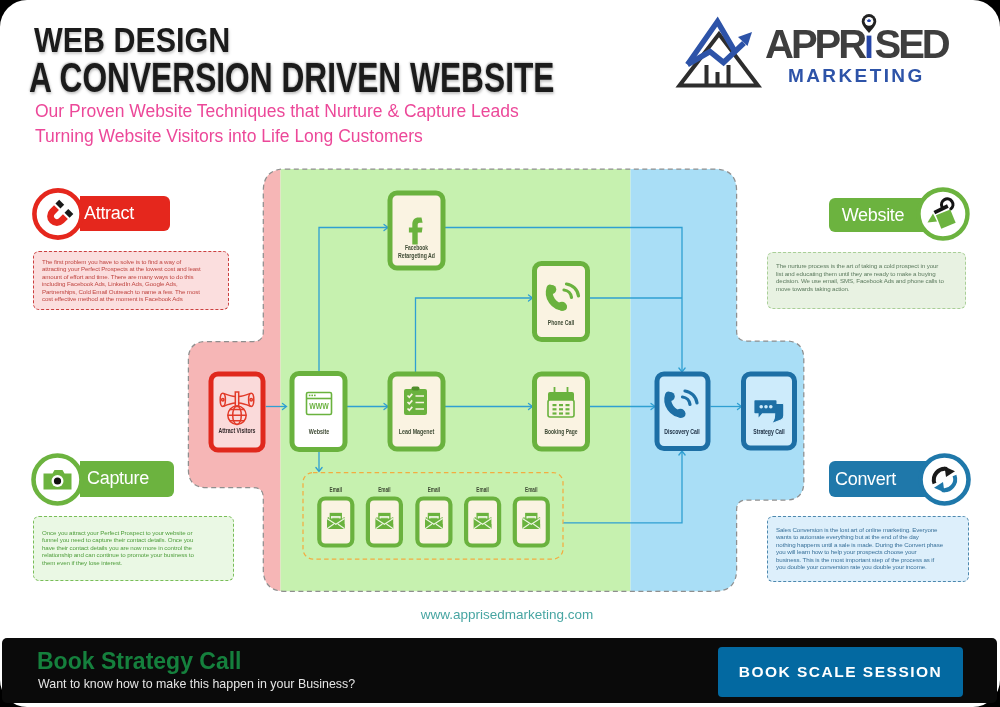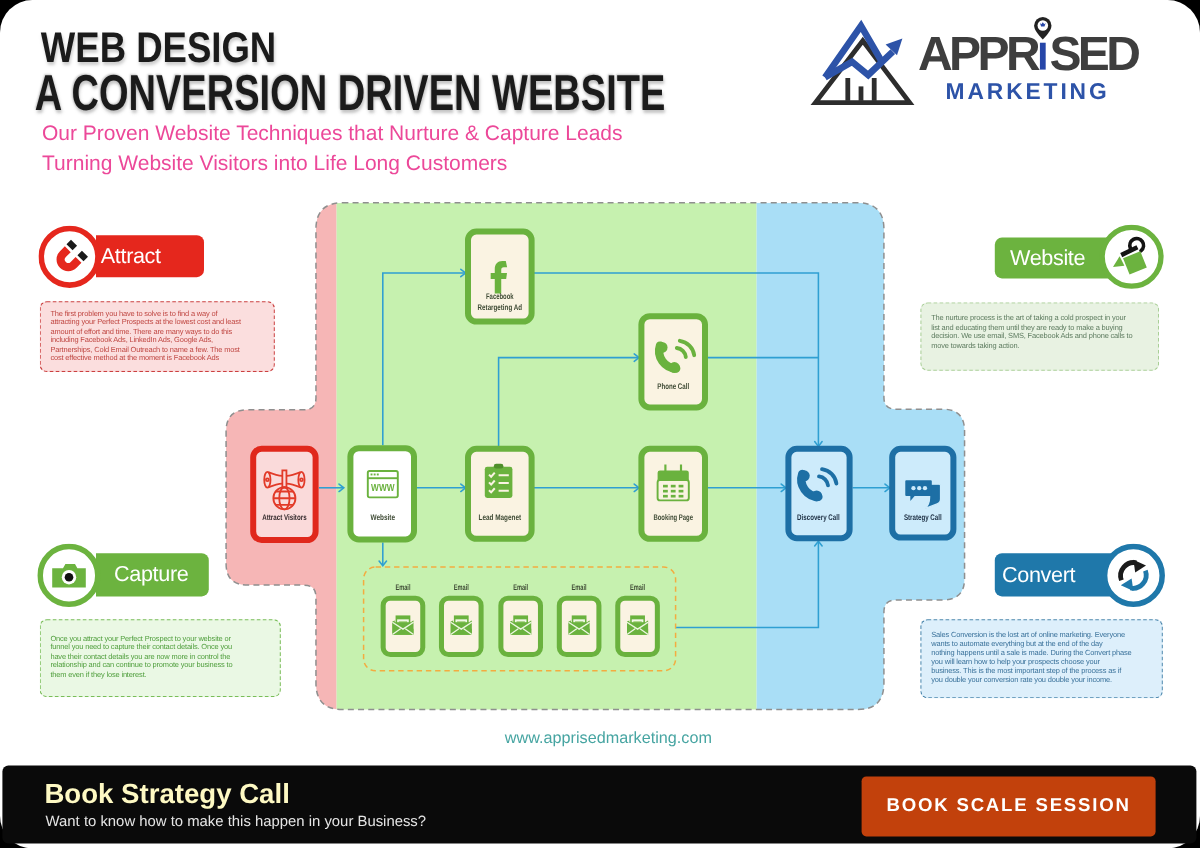--- a/index.html
+++ b/index.html
@@ -272,21 +272,21 @@
     <rect x="-8.7" y="-11" width="6.2" height="4.6" fill="#1a1a1a"></rect>
     <rect x="2.5" y="-11" width="6.2" height="4.6" fill="#1a1a1a"></rect>
   </g>
 </svg>
 
 <div class="abs" style="left:33px;top:250.5px;width:178px;background:#fbdede;border:1.7px dashed #cb4040;border-radius:6px;padding:6px 8px;font-size:6.2px;letter-spacing:-0.12px;line-height:7.6px;color:#bf4540;white-space:nowrap;">
 The first problem you have to solve is to find a way of<br>attracting your Perfect Prospects at the lowest cost and least<br>amount of effort and time. There are many ways to do this<br>including Facebook Ads, LinkedIn Ads, Google Ads,<br>Partnerships, Cold Email Outreach to name a few. The most<br>cost effective method at the moment is Facebook Ads
 </div>
 
 <div class="abs" style="left:80px;top:460.5px;width:94px;height:36px;background:#6cb33f;border-radius:0 6px 6px 0;"></div>
-<div class="abs" style="left:87px;top:468px;width:70px;color:#fff;font-size:18px;letter-spacing:-0.3px;text-align:right;">Capture</div>
+<div class="abs" style="left:87px;top:468px;width:70px;color:#fff;font-size:18px;letter-spacing:-0.3px;text-align:left;">Capture</div>
 <svg class="abs" style="left:31px;top:452.5px;" width="53" height="53" viewBox="0 0 53 53">
   <circle cx="26.5" cy="26.5" r="24" fill="#fff" stroke="#6cb33f" stroke-width="4.6"></circle>
   <g>
     <path d="M12.5 20.5 h9 l2 -3.5 h8 l2 3.5 h7 v16 h-28 z" fill="#6cb33f"></path>
     <circle cx="26.5" cy="28" r="6" fill="#fff"></circle>
     <circle cx="26.5" cy="28" r="3.6" fill="#111"></circle>
   </g>
 </svg>
 
 <div class="abs" style="left:33px;top:515.5px;width:183px;background:#eaf8e4;border:1.7px dashed #79bd58;border-radius:6px;padding:12px 8px 14px;font-size:6.2px;letter-spacing:-0.12px;line-height:7.6px;color:#4f9e3c;white-space:nowrap;">
@@ -322,17 +322,17 @@
 </svg>
 
 <div class="abs" style="left:767px;top:515.5px;width:184px;background:#ddeffb;border:1.7px dashed #4d88ae;border-radius:6px;padding:9px 8px 10px;font-size:6.2px;letter-spacing:-0.12px;line-height:7.6px;color:#39719a;white-space:nowrap;">
 Sales Conversion is the lost art of online marketing. Everyone<br>wants to automate everything but at the end of the day<br>nothing happens until a sale is made. During the Convert phase<br>you will learn how to help your prospects choose your<br>business. This is the most important step of the process as if<br>you double your conversion rate you double your income.
 </div>
 
 <div class="abs" style="left:0;top:607px;width:1014px;text-align:center;font-size:13.5px;color:#47a5a2;">www.apprisedmarketing.com</div>
 
 <div class="abs" style="left:2px;top:637.5px;width:995px;height:65px;background:#0a0a0a;border-radius:5px;"></div>
 
-<div class="abs" style="left:37px;top:648px;color:#fef9c3;font-size:23px;font-weight:bold;">Book Strategy Call</div>
+<div class="abs" style="left:37px;top:648px;color:#15803d;font-size:23px;font-weight:bold;">Book Strategy Call</div>
 
 <div class="abs" style="left:38px;top:676.5px;color:#e5e5e5;font-size:12.4px;">Want to know how to make this happen in your Business?</div>
 
-<div class="abs" style="left:718px;top:647px;width:245px;height:50px;background:#c2410c;border-radius:4px;color:#fff;font-size:15.5px;font-weight:bold;letter-spacing:1.5px;text-align:center;line-height:50px;">BOOK SCALE SESSION</div>
+<div class="abs" style="left:718px;top:647px;width:245px;height:50px;background:#0369a1;border-radius:4px;color:#fff;font-size:15.5px;font-weight:bold;letter-spacing:1.5px;text-align:center;line-height:50px;">BOOK SCALE SESSION</div>
 
 </body></html>

